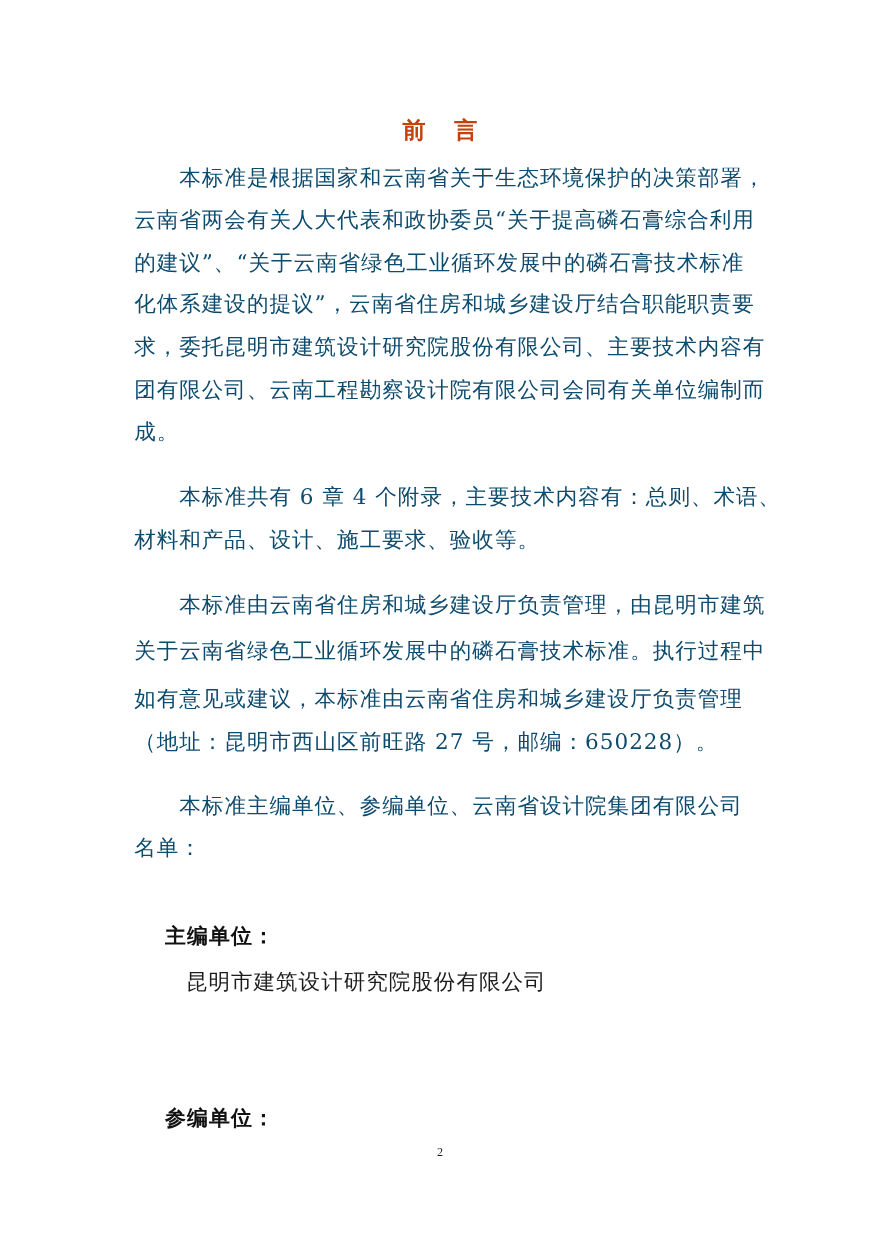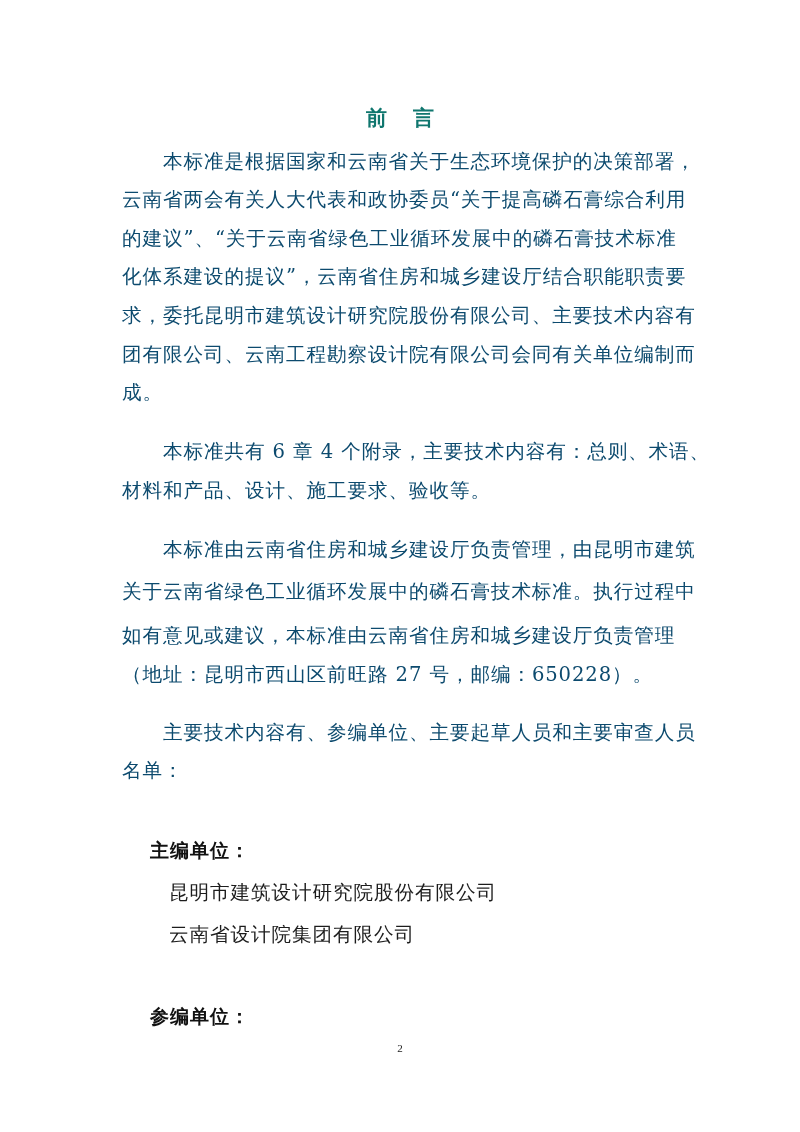--- a/index.html
+++ b/index.html
@@ -1,20 +1,20 @@
 <!DOCTYPE html>
 <html><head>
   <meta charset="utf-8">
   <style>
     html, body { margin: 0; padding: 0; background: #ffffff; }
     body { width: 800px; height: 1132px; position: relative; overflow: hidden;
       font-family: "DejaVu Serif", "Liberation Serif", serif; color: #1a1a1a; }
     .page { position: absolute; left: 0; top: 0; width: 800px; height: 1132px; background: #fff; }
     .title { position: absolute; top: 104px; left: 0; width: 800px; text-align: center;
-      font-family: "DejaVu Sans", "Liberation Sans", sans-serif; font-weight: bold; font-size: 21px; color: #0f766e; }
+      font-family: "DejaVu Sans", "Liberation Sans", sans-serif; font-weight: bold; font-size: 21px; color: #c2410c; }
     .title span { display: inline-block; }
     .title .gap { width: 26px; }
     .line { position: absolute; left: 122px; width: 560px; font-size: 19.6px; line-height: 24px;
       white-space: nowrap; color: #0c4a6e; letter-spacing: 0.9px; }
     .indent { left: 163px; }
     .heading { position: absolute; left: 122px; font-family: "DejaVu Sans", "Liberation Sans", sans-serif;
       font-weight: bold; font-size: 19px; color: #111; letter-spacing: 1px; margin-left: 28px; }
     .org { position: absolute; left: 169px; font-size: 19.6px; letter-spacing: 0.9px; white-space: nowrap; color: #1c1c1c; text-align: right; }
     .pagenum { position: absolute; top: 1042px; left: 0; width: 800px; text-align: center;
       font-family: "Liberation Serif", serif; font-size: 11px; color: #222; }
@@ -44,24 +44,23 @@
   </div>
 
   <div>
     <div class="line indent" style="top:538px">本标准由云南省住房和城乡建设厅负责管理，由昆明市建筑</div>
     <div class="line" style="top:580px">关于云南省绿色工业循环发展中的磷石膏技术标准。执行过程中</div>
     <div class="line" style="top:624px">如有意见或建议，本标准由云南省住房和城乡建设厅负责管理</div>
     <div class="line" style="top:663px">（地址：昆明市西山区前旺路  27  号，邮编：650228）。</div>
   </div>
 
   <div>
-    <div class="line indent" style="top:721px">主要技术内容有、参编单位、主要起草人员和主要审查人员</div>
+    <div class="line indent" style="top:721px">本标准主编单位、参编单位、云南省设计院集团有限公司</div>
     <div class="line" style="top:759px">名单：</div>
   </div>
 
   <div class="heading" style="top:838px">主编单位：</div>
   <div class="org" style="top:879px">昆明市建筑设计研究院股份有限公司</div>
-  <div class="org" style="top:921px">云南省设计院集团有限公司</div>
 
   <div class="heading" style="top:1004px">参编单位：</div>
 
   <div class="pagenum">2</div>
 </div>
 
 </body></html>

